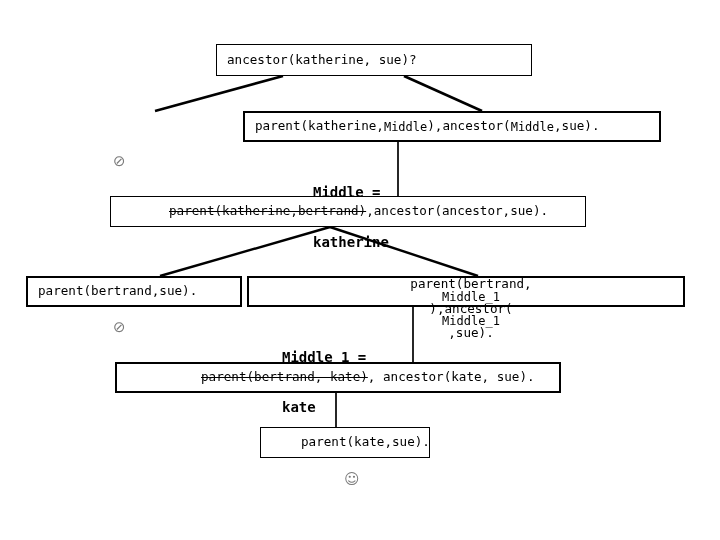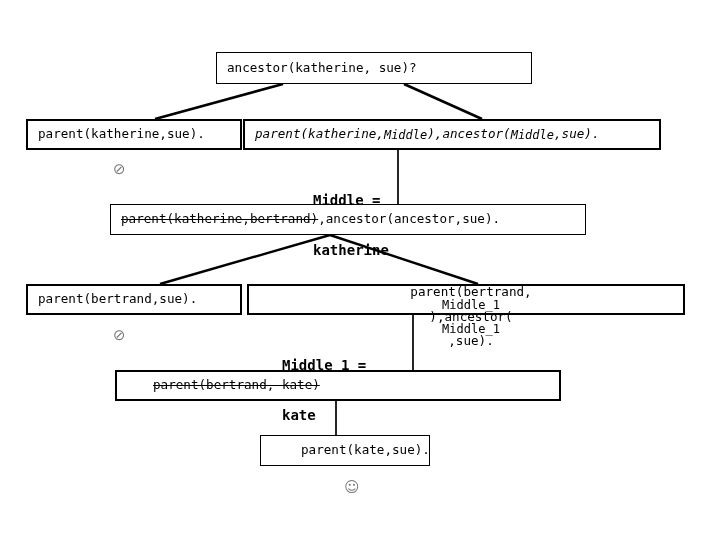--- a/index.html
+++ b/index.html
@@ -10,21 +10,21 @@
   body {
     width: 720px;
     height: 540px;
     position: relative;
     overflow: hidden;
     font-family: "DejaVu Sans Mono", "Liberation Mono", monospace;
     color: #000000;
   }
   #canvas {
     position: absolute;
-    left: 0; top: 12px;
+    left: 0; top: 4px;
     width: 720px;
     height: 416px;
   }
   svg.lines {
     position: absolute;
     left: 0; top: 0;
     width: 720px;
     height: 540px;
     pointer-events: none;
   }
@@ -37,42 +37,42 @@
     align-items: center;
     white-space: pre;
     font-size: 12.6px;
     letter-spacing: 0px;
     line-height: 1;
     padding-left: 10px;
     z-index: 3;
   }
   .node .txt { white-space: pre; }
   .node.thick { border-width: 2.4px; }
-  .strike { text-decoration: line-through; text-decoration-thickness: 1.2px; }
+  .strike { text-decoration: line-through; text-decoration-thickness: 1.2px; margin-left: 48px; }
   .small { font-size: 12px; }
   .binding {
     position: absolute;
     font-size: 14px;
     line-height: 1.18;
     white-space: pre;
     font-weight: 700;
     z-index: 3;
   }
   .face {
     position: absolute;
     font-size: 15px;
     color: #7a7a7a;
     line-height: 1;
     z-index: 3;
     font-family: "DejaVu Sans", sans-serif;
   }
   
   #n-root   { left: 216px; top: 40px;  width: 316px; height: 32px; }
   #n-l2a    { left: 26px;  top: 107px; width: 216px; height: 31px; }
-  #n-l2b    { left: 243px; top: 107px; width: 418px; height: 31px; font-style: italic; }
+  #n-l2b    { left: 243px; top: 107px; width: 418px; height: 31px; }
   #n-l3     { left: 110px; top: 192px; width: 476px; height: 31px; }
   #n-l4a    { left: 26px;  top: 272px; width: 216px; height: 31px; }
   #n-l4b    { left: 247px; top: 272px; width: 438px; height: 31px; flex-direction: column; }
   #n-l5     { left: 115px; top: 358px; width: 446px; height: 31px; padding-left: 36px; }
   #n-l6     { left: 260px; top: 423px; width: 170px; height: 31px; padding-left: 40px; }
 
   #bind1 { left: 313px; top: 147px; }
   #bind2 { left: 282px; top: 312px; }
 
   #face1 { left: 113px; top: 150px; }
@@ -98,23 +98,20 @@
 
     <path d="M 413 303 L 413 358" stroke="#000" stroke-width="1.7" fill="none"></path>
 
     <path d="M 336 389 L 336 423" stroke="#000" stroke-width="1.7" fill="none"></path>
   </svg>
 
   <div class="node" id="n-root">
     <span class="txt">ancestor(katherine, sue)?</span>
   </div>
 
-  <div class="node thick" id="n-l2a">
-    <span class="txt">parent(katherine,sue).</span>
-  </div>
 
   <div class="node thick" id="n-l2b">
     <span class="txt">parent(katherine,</span><span class="txt small">Middle</span><span class="txt">),ancestor(</span><span class="txt small">Middle</span><span class="txt">,sue).</span>
   </div>
 
   <div class="binding" id="bind1">
     <div>Middle =</div>
     <div>katherine</div>
   </div>
 
@@ -133,21 +130,21 @@
   </div>
 
   <div class="binding" id="bind2">
     <div>Middle_1 =</div>
     <div>kate</div>
   </div>
 
   <div class="face" id="face2">⊘</div>
 
   <div class="node thick" id="n-l5">
-    <span class="txt strike">parent(bertrand, kate)</span>
+    <span class="txt strike">parent(bertrand, kate)</span><span class="txt">, ancestor(kate, sue).</span>
   </div>
 
   <div class="node" id="n-l6">
     <span class="txt">parent(kate,sue).</span>
   </div>
 
   <div class="face" id="face3">☺</div>
 
 </div>
 

